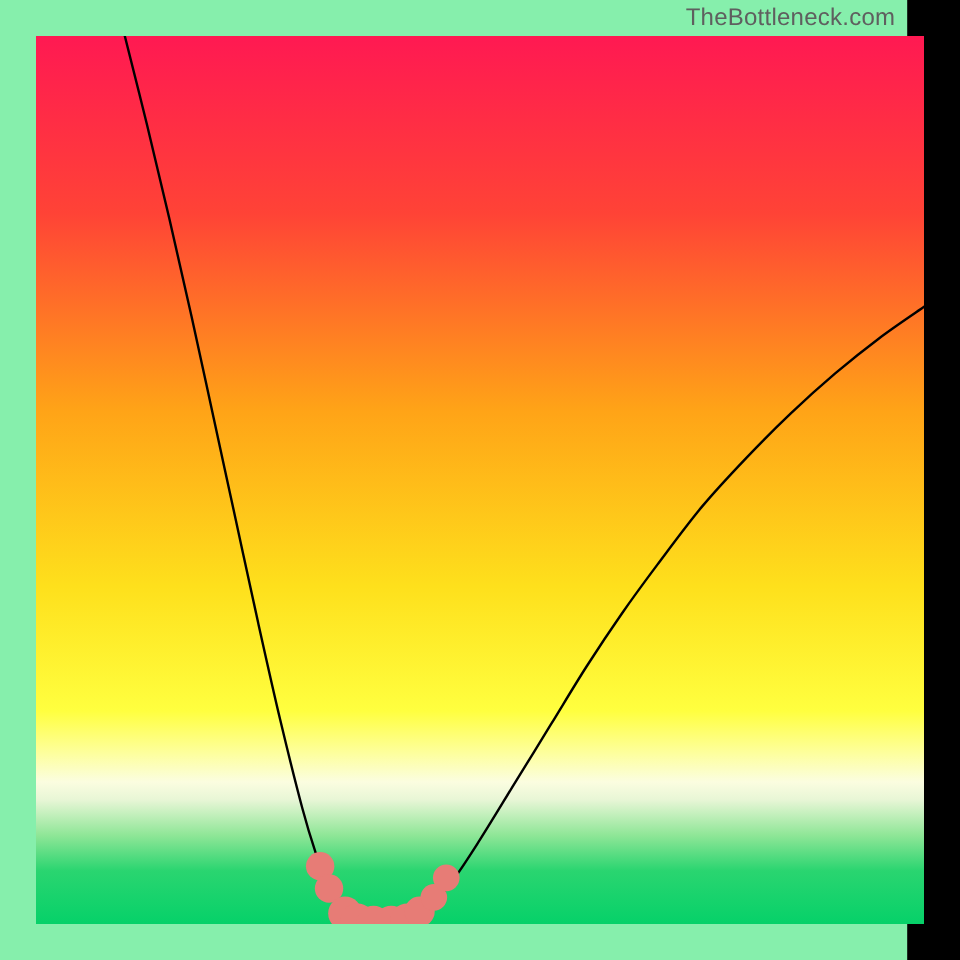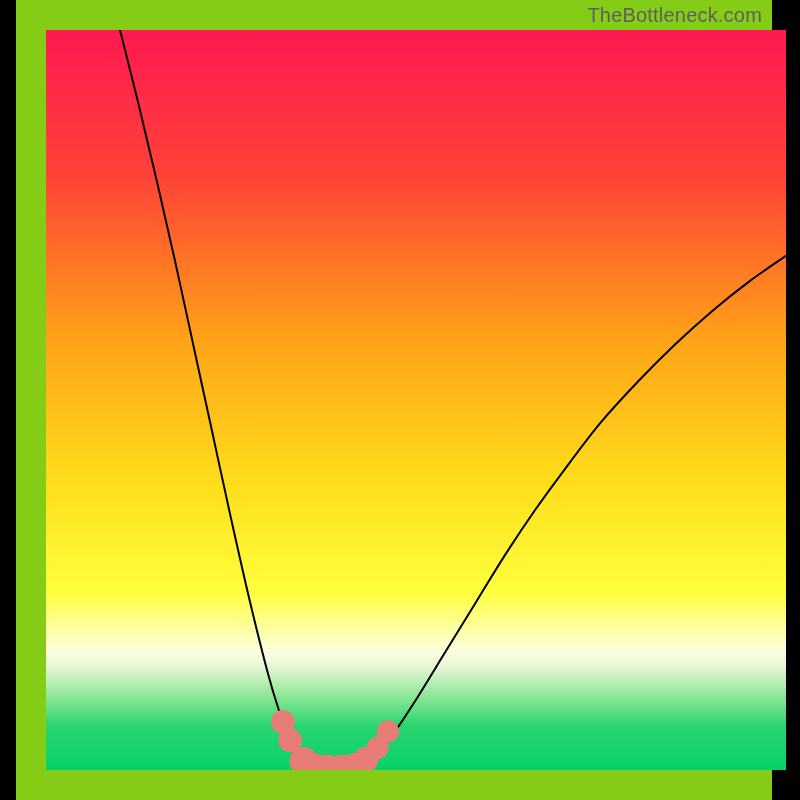--- a/index.html
+++ b/index.html
@@ -6,24 +6,24 @@
     margin: 0;
     padding: 0;
     width: 800px;
     height: 800px;
     overflow: hidden;
     background: #000;
     font-family: Arial, Helvetica, sans-serif;
   }
   .frame {
     position: absolute;
-    top: 0; left: 16px;
+    top: 0; left: 0;
     width: 756px;
     height: 800px;
-    background: #84cc16;
+    background: #86efac;
   }
   .plot-area {
     position: absolute;
     top: 30px;
     left: 30px;
     width: 740px;
     height: 740px;
   }
   .watermark {
     position: absolute;

